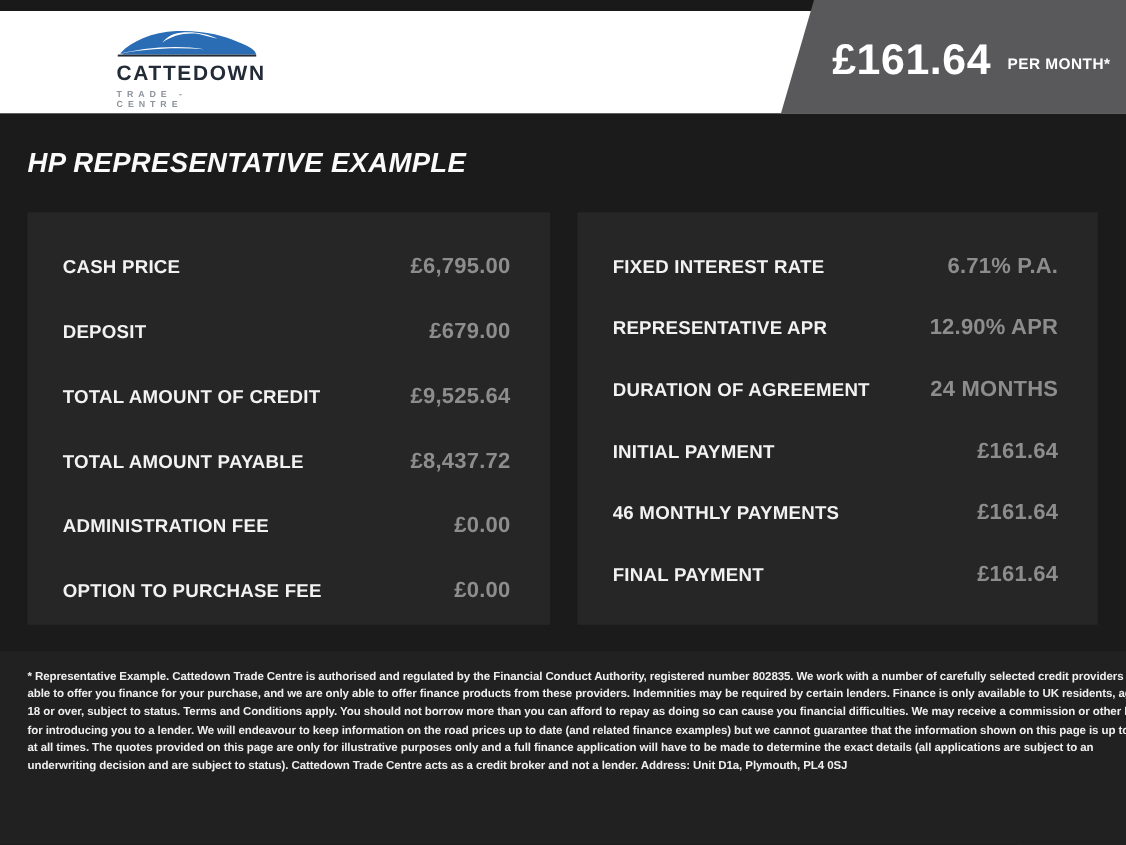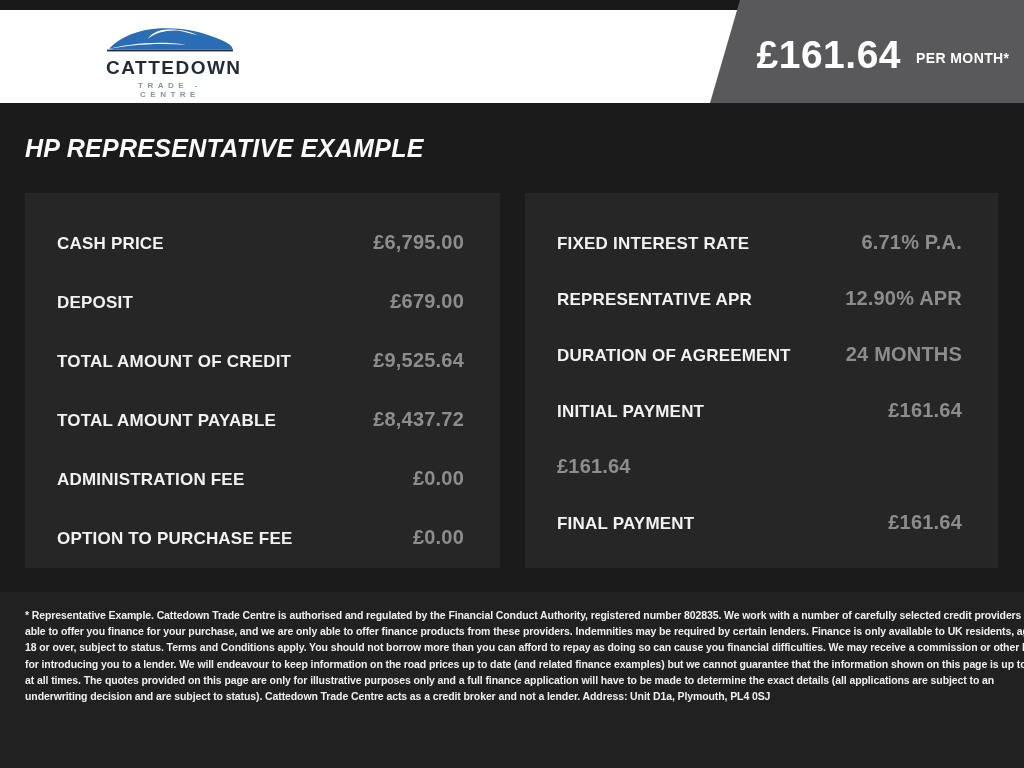--- a/index.html
+++ b/index.html
@@ -15,21 +15,21 @@
   .header {
     position:absolute; top:0; left:0; width:1024px; height:103px;
     background:#ffffff;
   }
   .top-strip {
     position:absolute; top:0; left:0; width:100%; height:10px;
     background:#191919; z-index:1;
   }
   .logo {
     position:absolute; left:106px; top:20px; width:128px; z-index:2;
-    cursor:pointer; text-align:center;
+    cursor:pointer; text-align:left;
   }
   .logo svg { display:block; width:128px; height:40px; }
   .logo-name {
     font-size:19px; font-weight:bold; color:#232b36;
     letter-spacing:1.5px; line-height:20px; margin-top:-2px;
   }
   .logo-tagline {
     font-size:8px; font-weight:bold; color:#8d939c;
     letter-spacing:4.5px; margin-top:3px;
   }
@@ -150,20 +150,21 @@
   </div>
   <div class="frow">
     <span class="lbl">DURATION OF AGREEMENT</span>
     <span class="val">24 MONTHS</span>
   </div>
   <div class="frow">
     <span class="lbl">INITIAL PAYMENT</span>
     <span class="val">£161.64</span>
   </div>
   <div class="frow">
+    <span class="lbl">46 MONTHLY PAYMENTS</span>
     <span class="val">£161.64</span>
   </div>
   <div class="frow">
     <span class="lbl">FINAL PAYMENT</span>
     <span class="val">£161.64</span>
   </div>
 </div>
 
 <div class="footer">
   <div class="line">* Representative Example. Cattedown Trade Centre is authorised and regulated by the Financial Conduct Authority, registered number 802835. We work with a number of carefully selected credit providers who may be</div>

